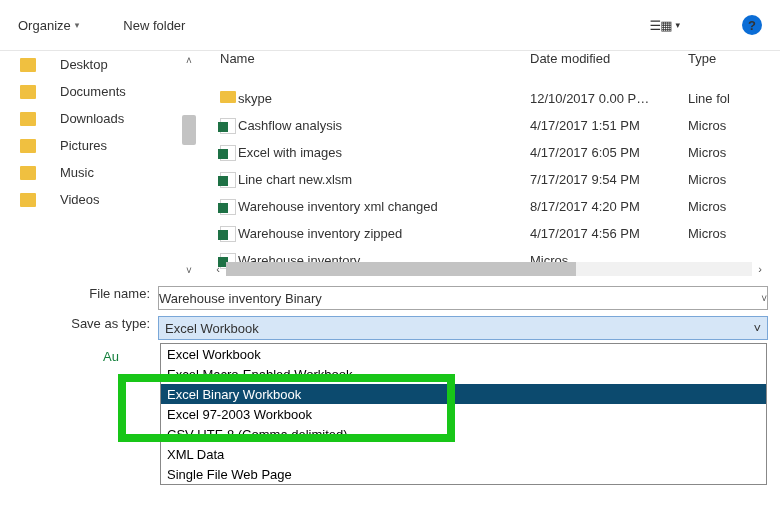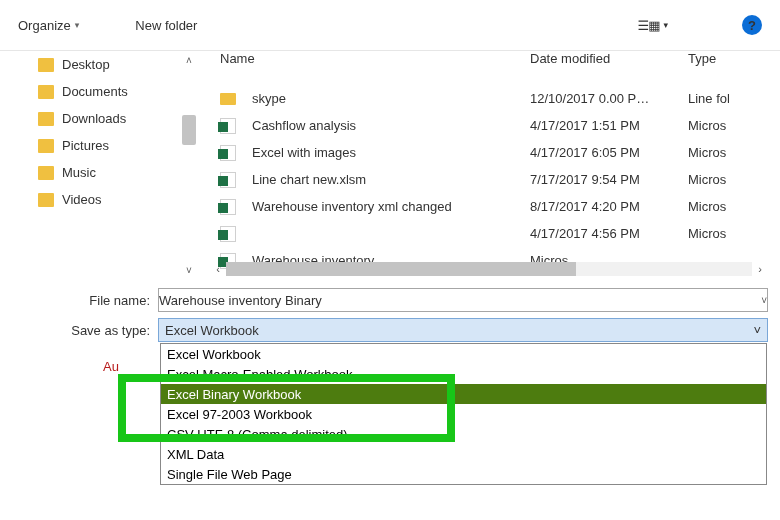--- a/index.html
+++ b/index.html
@@ -1,62 +1,62 @@
 <!DOCTYPE html>
 <html><head>
 <meta charset="utf-8">
 <style>
 *{box-sizing:border-box;margin:0;padding:0;font-family:"Segoe UI",Tahoma,sans-serif;font-size:13px;color:#333}
 body{width:780px;height:520px;background:#fff;overflow:hidden;position:relative}
-.toolbar{height:50px;display:flex;align-items:center;padding:0 18px;gap:56px;background:#fff}
+.toolbar{height:50px;display:flex;align-items:center;padding:0 18px;gap:44px;background:#fff}
 .toolbar .btn{display:flex;align-items:center;gap:4px;color:#222;cursor:default}
 .spacer{flex:1}
 .view-btn{display:flex;align-items:center;gap:4px;color:#555}
 .help{width:20px;height:20px;border-radius:50%;background:#0b6dd6;color:#fff;display:flex;align-items:center;justify-content:center;font-size:12px;font-weight:bold;margin-left:18px}
 .main{display:flex;height:230px;border-top:1px solid #e6e6e6}
 .nav{width:200px;background:#fff;position:relative}
-.nav-item{display:flex;align-items:center;gap:8px;height:27px;padding-left:38px}
+.nav-item{display:flex;align-items:center;gap:24px;height:27px;padding-left:20px}
 .nav-item.sel{background:#cfe8f6}
 .nav-icon{width:16px;height:14px;background:#f0c040;border-radius:1px;position:relative}
 .nav-icon.docs{background:#f0c040}
 .nav-icon.dl{background:#f0c040}
 .nav-icon.music{background:#f0c040}
 .nav-icon.pics{background:#f0c040}
 .nav-icon.vids{background:#f0c040}
 .nav-icon.disk{width:16px;height:12px;background:#9fb9cf;border-radius:2px}
 .nav-scroll{position:absolute;right:2px;top:4px;bottom:4px;width:18px;display:flex;flex-direction:column;align-items:center;justify-content:space-between}
 .nav-scroll .arr{font-size:10px;color:#555}
 .nav-scroll .thumb{width:14px;height:30px;background:#c3c3c3;border-radius:2px;position:absolute;top:60px}
 .filelist{flex:1;position:relative;overflow:hidden}
 .fl-head{height:34px;display:flex;padding-left:20px;color:#444}
 .col-name{width:310px}
 .col-date{width:158px}
 .col-type{width:70px}
 .fl-rows{}
 .fl-row{height:27px;display:flex;align-items:center;padding-left:20px}
-.fcell{display:flex;align-items:center;gap:16px}
+.fcell{display:flex;gap:2px}
 .xls{width:16px;height:16px;background:linear-gradient(#fff,#fff);border:1px solid #d0d0d0;position:relative}
 .xls::before{content:"";position:absolute;left:-3px;top:3px;width:10px;height:10px;background:#1e7145}
 .fold{width:16px;height:12px;background:#f0c040;border-radius:1px}
 .fl-row.cut{color:#888}
 .hscroll{position:absolute;left:10px;right:12px;bottom:2px;height:18px;display:flex;align-items:center}
 .hscroll .arr{font-size:11px;color:#555;width:16px;text-align:center}
 .hscroll .track{flex:1;height:14px;background:#f1f1f1}
 .hscroll .thumb{height:14px;background:#c3c3c3;width:350px}
 .form{padding:6px 12px 0 0}
-.form-row{display:flex;align-items:center;height:28px;margin-bottom:2px}
+.form-row{display:flex;height:28px;margin-bottom:2px}
 .form-label{width:158px;text-align:right;padding-right:8px;color:#333}
 .form-input{flex:1;height:24px;border:1px solid #a6a6a6;background:#fff;padding:0 0;display:flex;align-items:center;justify-content:space-between}
 .form-input .chev{font-size:10px;color:#555}
 .form-select{flex:1;height:24px;border:1px solid #7aa7d8;background:#d6e6f7;padding:0 6px;display:flex;align-items:center;justify-content:space-between}
 .dropdown{position:absolute;left:160px;right:13px;top:343px;background:#fff;border:1px solid #888;z-index:5}
 .dd-item{height:20px;padding:0 6px;display:flex;align-items:center;color:#000}
-.dd-item.hl{background:#4d7c0f;color:#fff}
+.dd-item.hl{background:#0c4a6e;color:#fff}
 .highlight-box{position:absolute;left:118px;top:374px;width:337px;height:68px;border:8px solid #18c618;z-index:10;pointer-events:none}
-.auth-label{position:absolute;left:103px;top:359px;color:#b91c1c}
+.auth-label{position:absolute;left:103px;top:349px;color:#15803d}
 </style>
 </head>
 <body>
 
 <div class="toolbar">
   <div class="btn">
     <span>Organize</span>
     <span style="font-size:9px;color:#666">▾</span>
   </div>
   <div class="btn">
@@ -148,20 +148,21 @@
           <div class="col-name fcell">
             <span class="xls"></span>
             <span>Warehouse inventory xml changed</span>
           </div>
           <div class="col-date">8/17/2017 4:20 PM</div>
           <div class="col-type">Micros</div>
         </div>
         <div class="fl-row">
           <div class="col-name fcell">
             <span class="xls"></span>
+            <span>Warehouse inventory zipped</span>
           </div>
           <div class="col-date">4/17/2017 4:56 PM</div>
           <div class="col-type">Micros</div>
         </div>
         <div class="fl-row">
           <div class="col-name fcell">
             <span class="xls"></span>
             <span>Warehouse inventory</span>
           </div>
           <div class="col-type">Micros</div>

